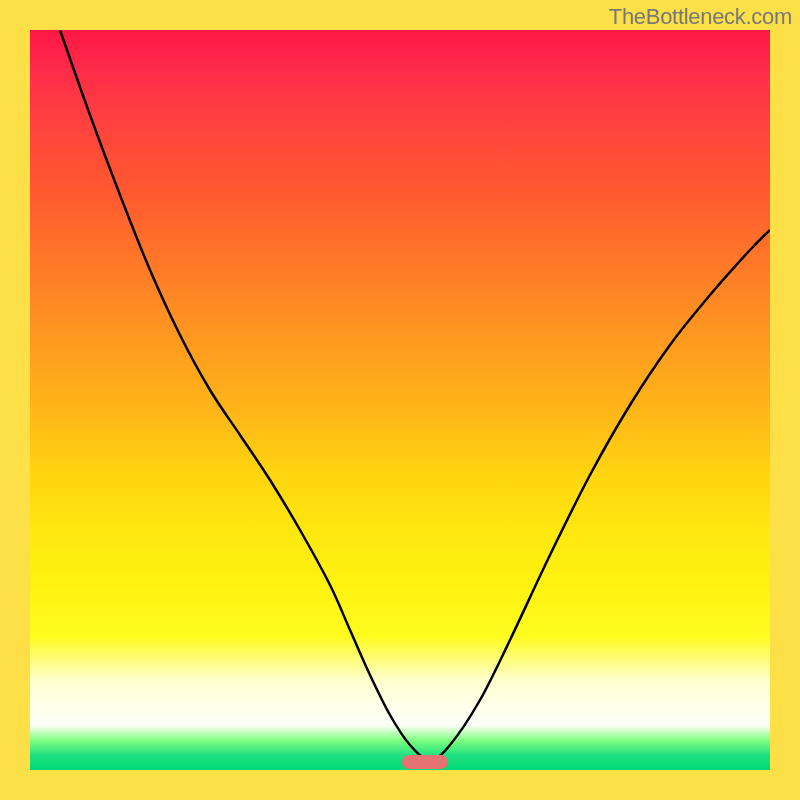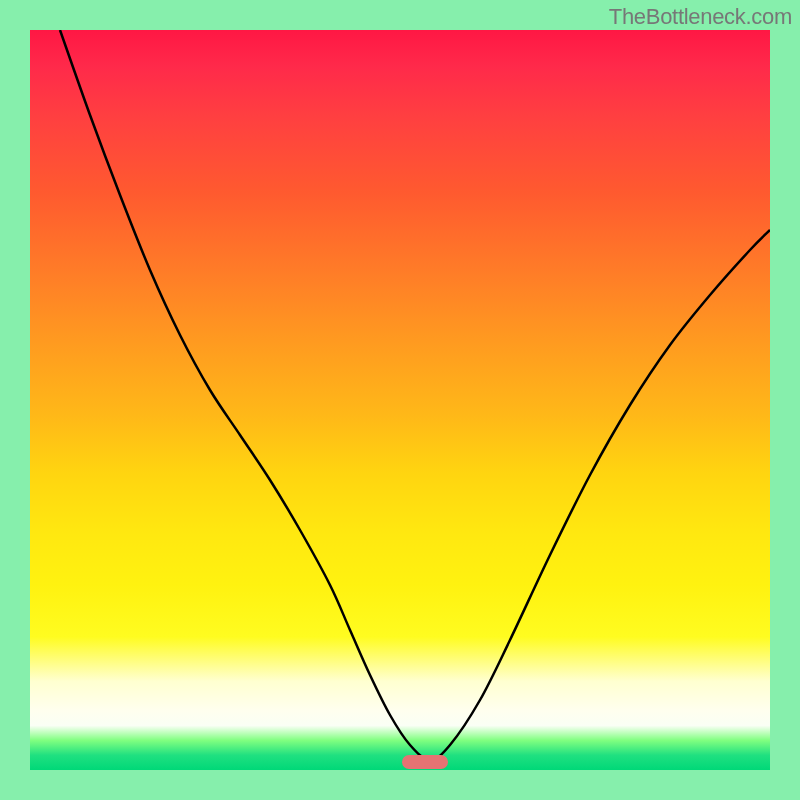--- a/index.html
+++ b/index.html
@@ -7,21 +7,21 @@
     padding: 0;
     width: 800px;
     height: 800px;
     overflow: hidden;
     font-family: Arial, sans-serif;
   }
   .chart-container {
     position: relative;
     width: 800px;
     height: 800px;
-    background: #86efac;
+    background: #fde047;
   }
   .plot-area {
     position: absolute;
     left: 30px;
     top: 30px;
     width: 740px;
     height: 740px;
     overflow: hidden;
   }
   .gradient-bg {

